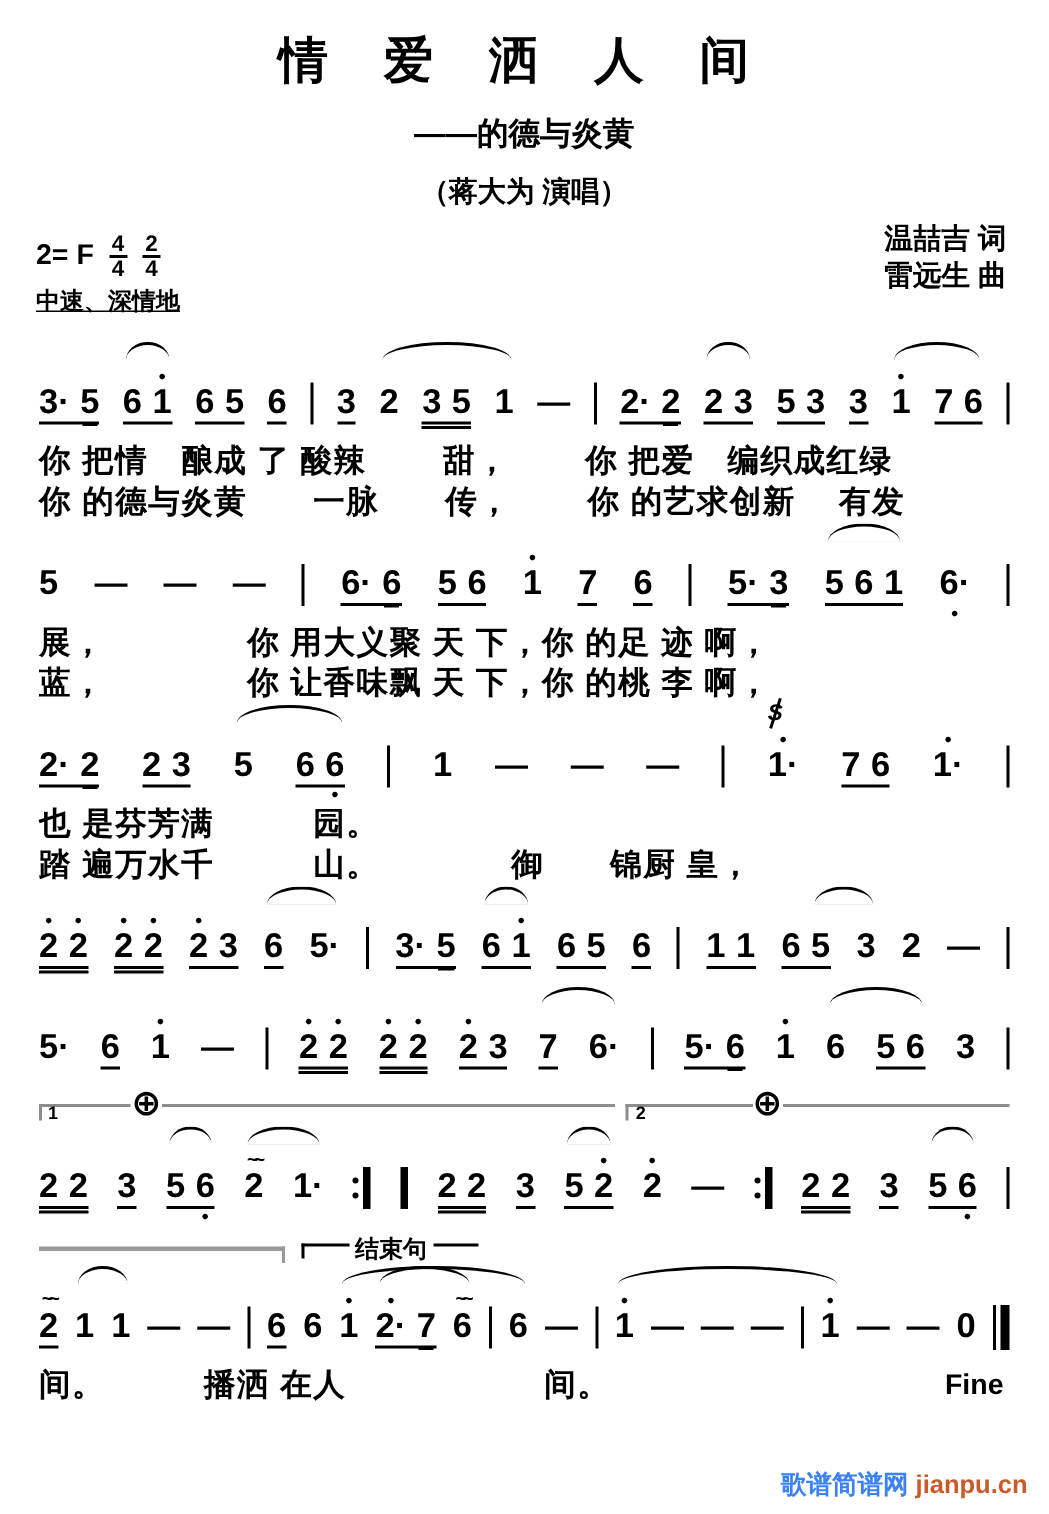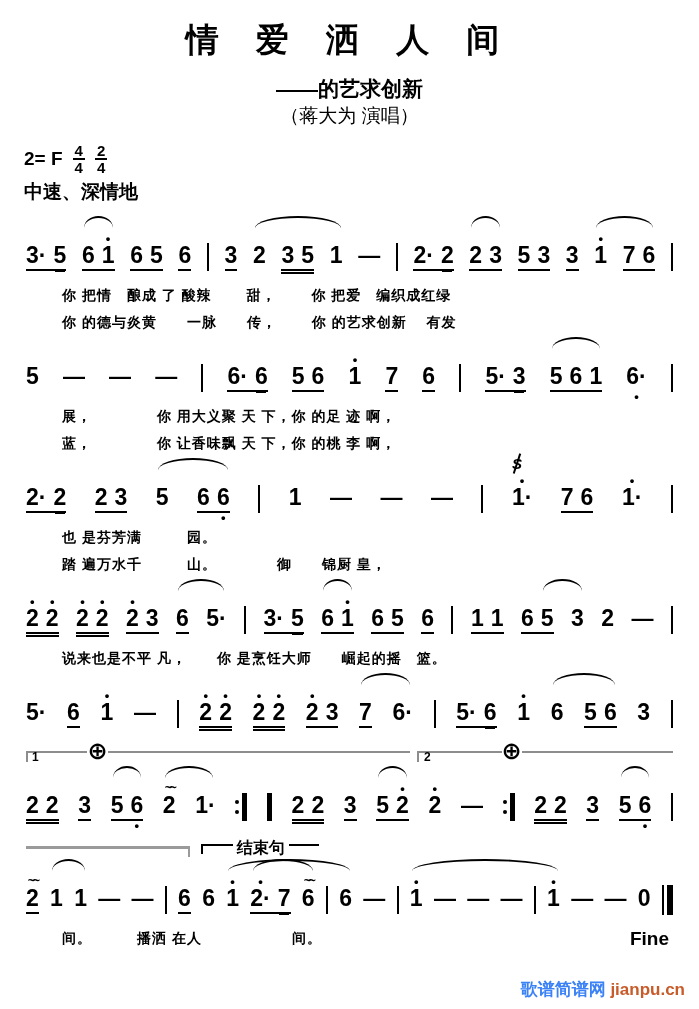--- a/index.html
+++ b/index.html
@@ -5,26 +5,26 @@
   html,body{margin:0;padding:0;}
   body{
     width:699px;height:1009px;overflow:hidden;position:relative;
     background:#ffffff;color:#000;
     font-family:"Liberation Sans","DejaVu Sans",sans-serif;
   }
   
   .hdr{ text-align:center; padding-top:18px; }
   .title{ font-size:33px; font-weight:bold; letter-spacing:14px;text-align:center; }
   .subtitle{ font-size:21px; font-weight:bold; margin-top:12px; }
-  .performer{ font-size:19px; font-weight:normal; }
+  .performer{ font-size:19px; font-weight:bold; margin-top:12px; }
   .meta{ position:relative; height:78px; margin:6px 24px 0 24px; font-weight:bold; }
   .keyrow{ position:absolute; left:0; top:8px; font-size:19px; display:flex; align-items:center; gap:10px;}
   .frac{ display:inline-flex; flex-direction:column; align-items:center; font-size:15px; line-height:15px; }
   .frac .num{ border-bottom:2px solid #000; padding:0 2px; }
-  .tempo{ position:absolute; left:0; top:44px; font-size:19px; }
+  .tempo{ position:absolute; left:0; top:44px; font-size:16px;text-decoration:underline; }
   .credits{ position:absolute; right:4px; top:0; text-align:right; font-size:19px; line-height:25px; }
   
   #score{ margin-top:2px; }
   .system{ padding:0 26px; }
   .notes{ position:relative; display:flex; justify-content:space-between; align-items:flex-start;
           padding-top:15px; height:52px; }
   .tok{ display:flex; flex-direction:column; align-items:center; position:relative; }
   .slot-a{ height:13px; display:flex; align-items:flex-end; justify-content:center; }
   .octdot{ font-size:13px; font-weight:bold; line-height:9px; }
   .trill{ font-size:13px; font-weight:bold; letter-spacing:-3px; line-height:11px; }
@@ -40,56 +40,60 @@
   .rpt .dots{ display:flex; flex-direction:column; gap:6px; }
   .rpt .dots i{ width:4px; height:4px; border-radius:50%; background:#000; }
   .bar-thick{ width:5px; height:28px; background:#000; margin-top:13px; }
   .finalbar{ display:flex; gap:3px; margin-top:12px; }
   .finalbar .thin{ width:2px; height:30px; background:#000; }
   .finalbar .fat{ width:6px; height:30px; background:#000; }
   .slur{ position:absolute; height:10px; border-top:2px solid #000;
          border-radius:50% 50% 0 0 / 100% 100% 0 0; }
   .segno{ position:absolute; top:-17px; left:0; font-size:15px; font-weight:bold; font-style:italic; }
   .segno:before{ content:""; position:absolute; left:45%; top:-2px; bottom:-2px; width:1.5px; background:#000; transform:rotate(18deg); }
-  .lyr{ font-size:14px; font-weight:bold; line-height:27px; white-space:pre; letter-spacing:1px;margin-left:36px; }
+  .lyr{ font-size:21px; font-weight:bold; line-height:27px; white-space:pre; letter-spacing:1px; }
   
   .voltarow{ position:relative; height:24px; margin:2px 26px 0 26px; }
   .vbrak{ position:absolute; top:10px; border-top:2px solid #8d8d8d; border-left:2px solid #8d8d8d; height:9px; }
   .vlabel{ position:absolute; top:9px; font-size:12px; font-weight:bold; }
   .coda{ position:absolute; top:-2px; font-size:24px; font-weight:bold; line-height:24px; background:#fff; }
   
   .endrow{ position:relative; height:22px; margin:4px 26px 0 26px;text-decoration:underline; }
   .endcont{ position:absolute; left:0; top:10px; width:25%; border-top:3px solid #9a9a9a; border-right:2px solid #9a9a9a; height:8px;}
   .endlab{ position:absolute; left:27%; top:2px; font-size:16px; font-weight:bold; display:flex; align-items:center; gap:4px;}
   .endlab .tick{ display:inline-block; width:30px; height:8px; border-top:2px solid #000; }
   .endlab .tick.l{ border-left:2px solid #000; }
   .fine{ position:absolute; right:30px; font-size:19px; font-weight:bold; }
   
   .footer{ position:absolute; right:14px; bottom:8px; font-size:17px; font-weight:bold; }
 </style>
 </head>
 <body>
 
 <div class="hdr">
   <div class="title">情 爱 洒 人 间</div>
-  <div class="subtitle">——的艺求创新</div>
+  <div class="subtitle">——的德与炎黄</div>
   <div class="performer">（蒋大为 演唱）</div>
   <div class="meta">
     <div class="keyrow">
       <span>2= F</span>
       <span class="frac">
         <span class="num">4</span>
         <span>4</span>
       </span>
       <span class="frac">
         <span class="num">2</span>
         <span>4</span>
       </span>
     </div>
     <div class="tempo">中速、深情地</div>
+    <div class="credits">
+      <div>温喆吉 词</div>
+      <div>雷远生 曲</div>
+    </div>
   </div>
 </div>
 
 <div id="score">
     <div class="system">
       <div class="notes">
         <div class="beam">
           <div class="beam-row">
             <div class="tok note">
               <div class="slot-a"></div>
@@ -595,21 +599,20 @@
         <div class="tok note">
           <div class="slot-a"></div>
           <div class="main">2</div>
         </div>
         <div class="tok-dash">—</div>
         <div class="tok-bar"></div>
         <div class="slur" style="left: 151.966px; width: 45.6844px; top: 1px;"></div>
         <div class="slur" style="left: 297.154px; width: 28.7547px; top: 1px;"></div>
         <div class="slur" style="left: 516.638px; width: 39.1766px; top: 1px;"></div>
       </div>
-      <div class="lyr">说来也是不平 凡，　　你 是烹饪大师　　崛起的摇　篮。</div>
     </div>
     <div class="system">
       <div class="notes">
         <div class="tok note">
           <div class="slot-a"></div>
           <div class="main">5·</div>
         </div>
         <div class="beam">
           <div class="beam-row">
             <div class="tok note">

